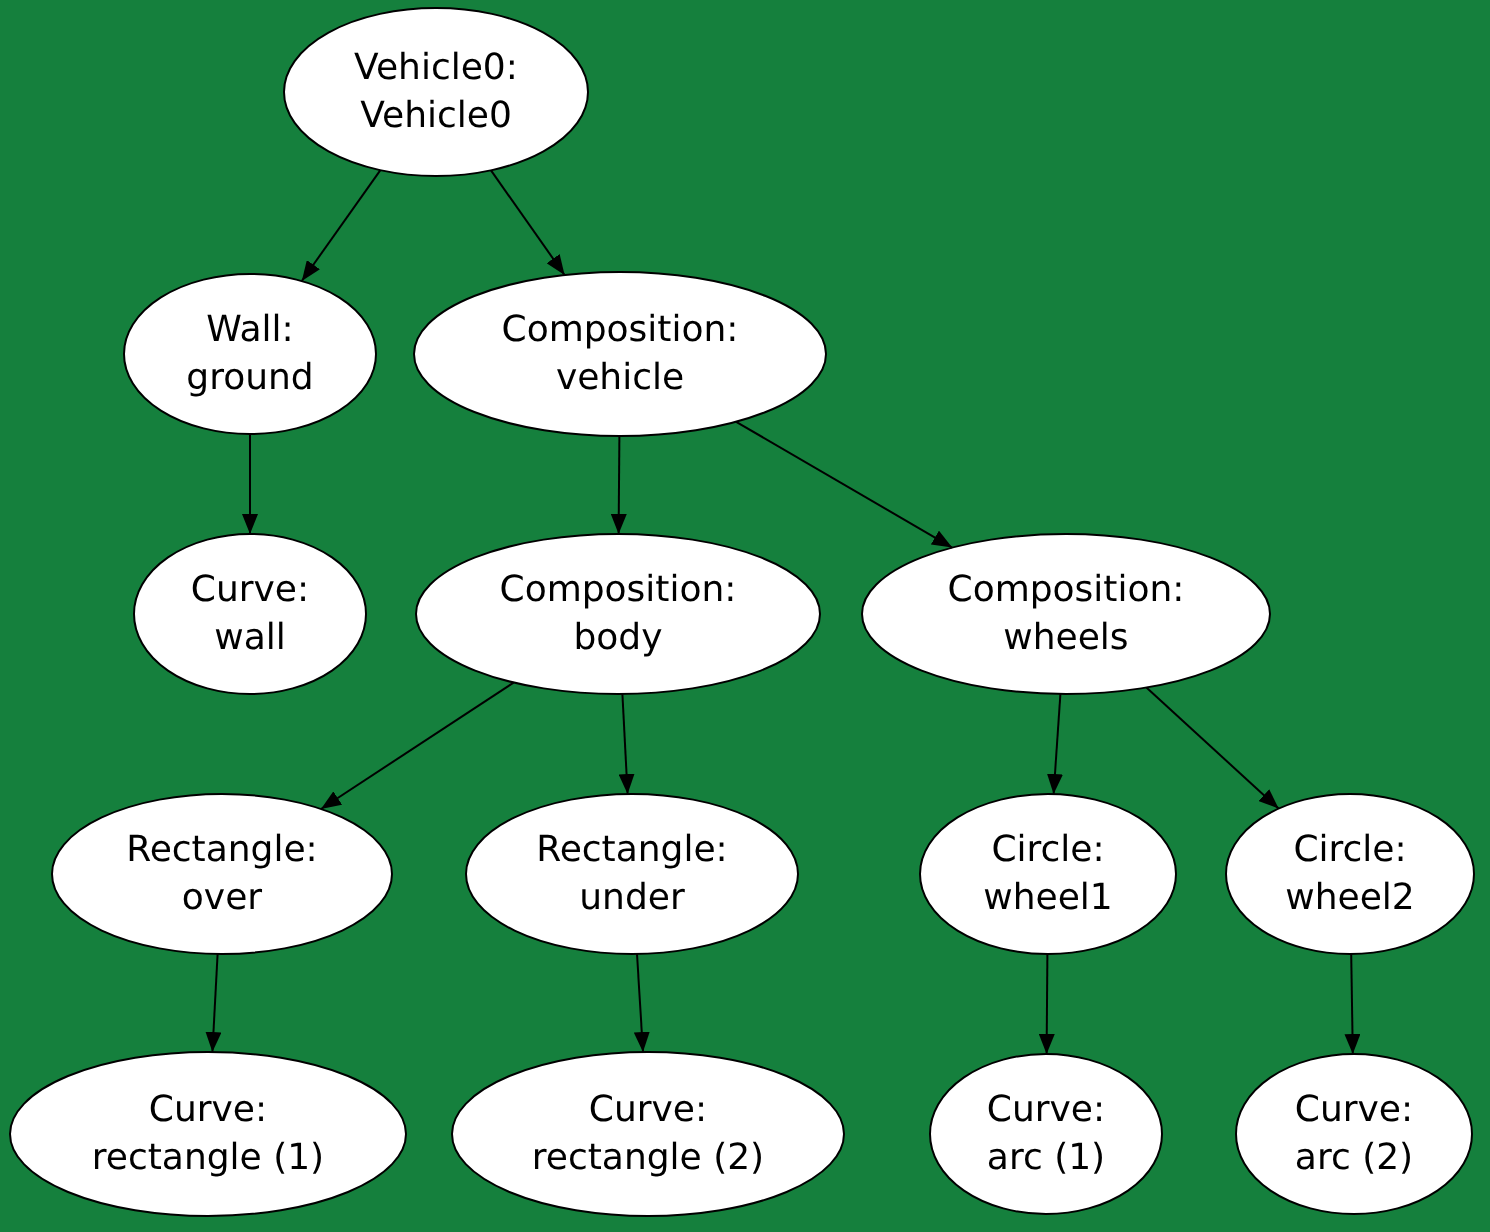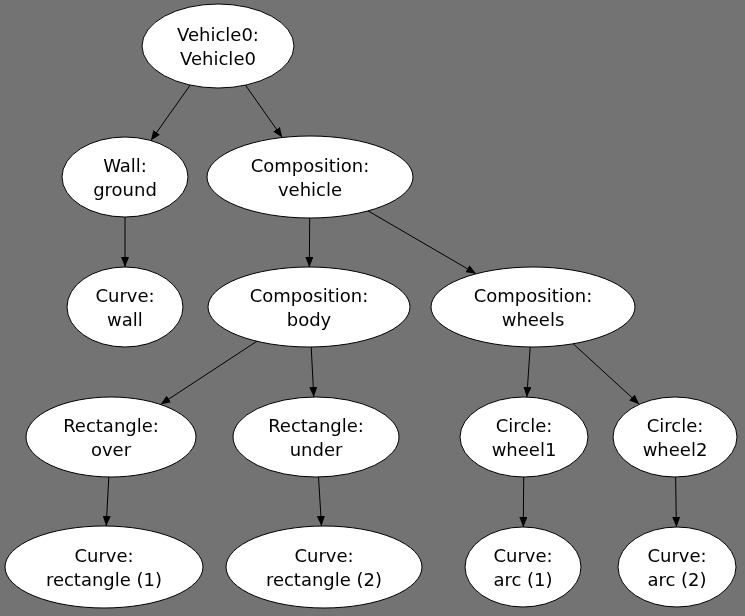--- a/index.html
+++ b/index.html
@@ -4,21 +4,21 @@
 <style>
   html, body {
     margin: 0;
     padding: 0;
     background: #ffffff;
   }
   .canvas-wrap {
     position: relative;
     width: 745px;
     height: 616px;
-    background: #737373;
+    background: #15803d;
     overflow: hidden;
   }
   svg {
     display: block;
     font-family: "DejaVu Sans", "Liberation Sans", sans-serif;
   }
   .node-ellipse {
     fill: #ffffff;
     stroke: #000000;
     stroke-width: 1;

